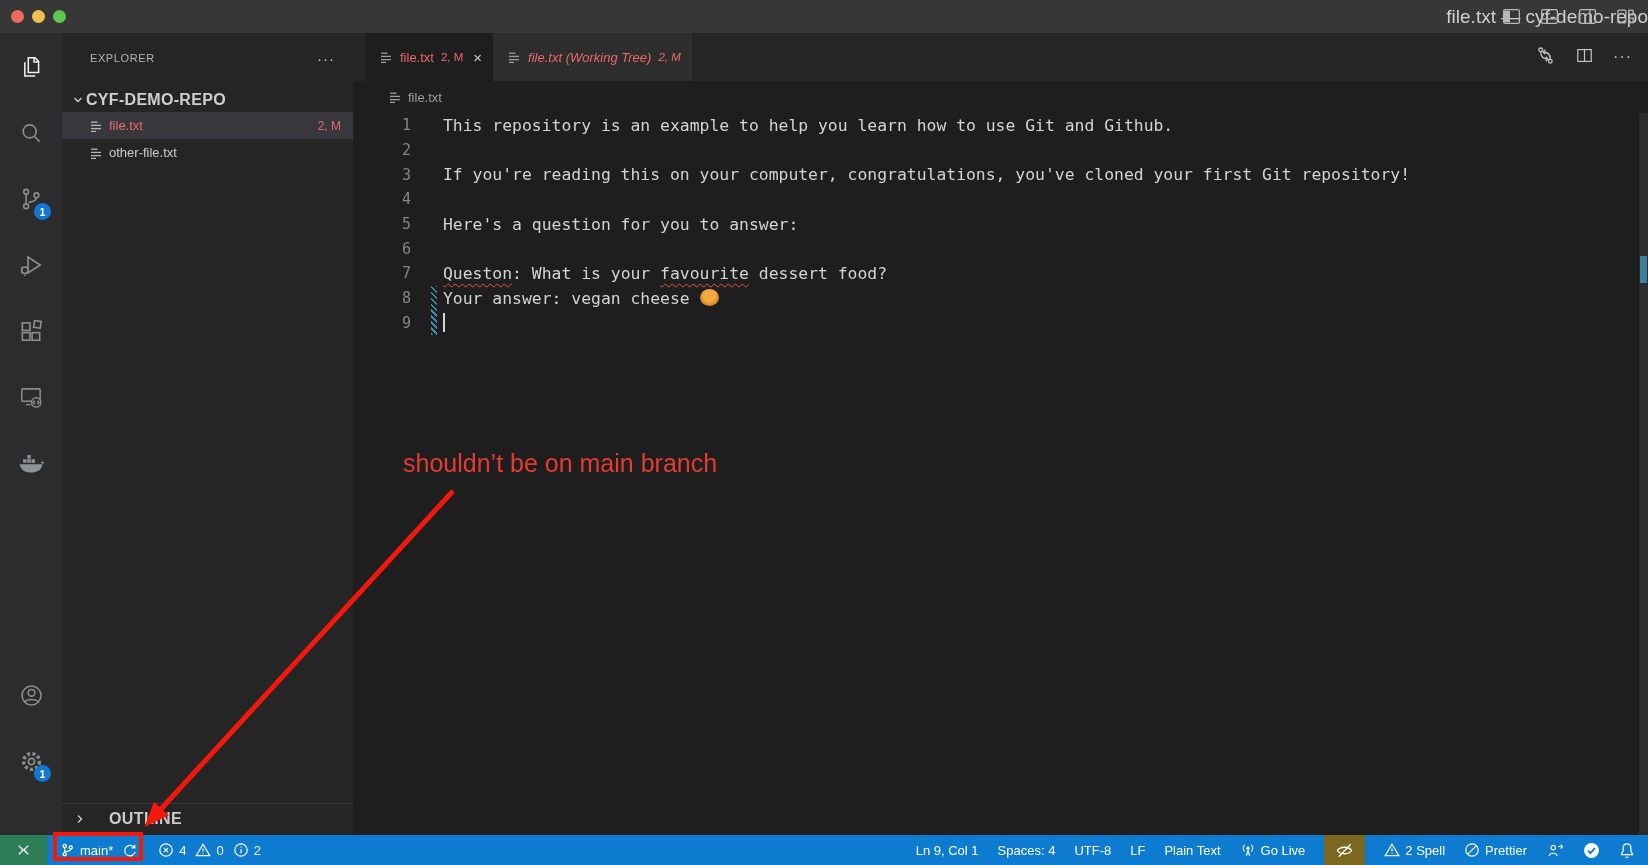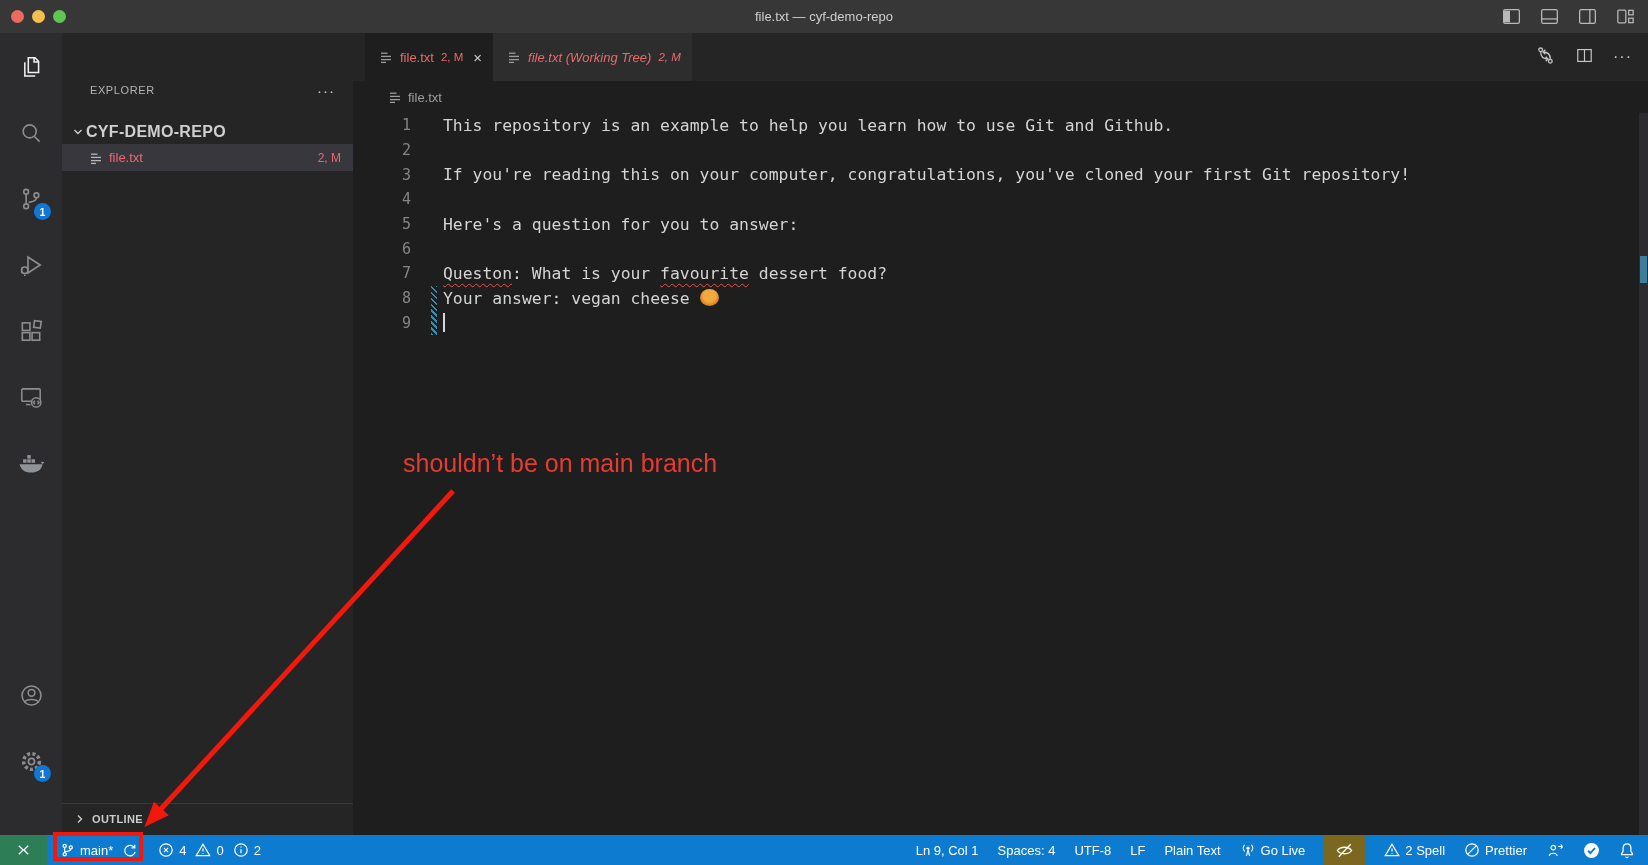--- a/index.html
+++ b/index.html
@@ -7,52 +7,52 @@
   #app { position:relative; width:1648px; height:865px; overflow:hidden;
          font-family:"Liberation Sans", sans-serif; background:#1e1e1e; }
   .abs { position:absolute; }
 
   
   #titlebar { left:0; top:0; width:1648px; height:33px; background:#373737;
               display:flex; align-items:center; }
   .traffic { display:flex; gap:8px; padding-left:11px; }
   .light { width:13px; height:13px; border-radius:50%; }
   .l-red{ background:#ec6a5e; } .l-yellow{ background:#f4bf4f; } .l-green{ background:#61c554; }
-  .tb-title { position:absolute; left:0; right:0; text-align:center; color:#cfcfcf;
-              font-size:13px; pointer-events:none; }
+  .tb-title { position:absolute; left:0; right:0; text-align:right; color:#cfcfcf;
+              font-size:19px; pointer-events:none; }
   .tb-icons { position:absolute; right:14px; top:0; height:33px; display:flex; gap:21px; align-items:center; color:#b8b8b8; }
   .tb-icons svg { display:block; }
 
   
   #activitybar { left:0; top:33px; width:62px; height:802px; background:#2c2c2e; }
   .ab-top { padding-top:1px; }
   .ab-bottom { position:absolute; bottom:41px; left:0; width:62px; }
   .ab-item { position:relative; width:62px; height:66px; display:flex; align-items:center;
              justify-content:center; color:#8d8d8d; cursor:pointer; }
   .ab-item.active { color:#f2f2f2; }
   .ab-item.docker { color:#8f9296; }
   .badge { position:absolute; right:11px; bottom:12px; width:17px; height:17px; border-radius:50%;
            background:#1277d3; color:#fff; font-size:10.5px; font-weight:bold;
            display:flex; align-items:center; justify-content:center; }
 
   
   #sidebar { left:62px; top:33px; width:291px; height:802px; background:#252526; color:#cccccc; }
-  .sb-head { height:40px; display:flex; align-items:center; padding:10px 18px 0 28px;margin-top:32px; }
+  .sb-head { height:40px; display:flex; align-items:center; padding:10px 18px 0 28px; }
   .sb-title { font-size:11px; letter-spacing:.6px; color:#b3b3b3; }
   .sb-more { margin-left:auto; color:#cccccc; font-size:15px; letter-spacing:1px; cursor:pointer; }
   .repo-row { height:25px; margin-top:14px; display:flex; align-items:center; padding-left:8px;
               font-size:16px; font-weight:bold; letter-spacing:.3px; color:#cfcfcf; cursor:pointer; }
   .file-row { height:27px; display:flex; align-items:center; padding-left:27px; font-size:13px; cursor:pointer; }
   .file-row.selected { background:#37373d; }
   .file-name.err { color:#e9696d; }
   .file-badge { margin-left:auto; margin-right:12px; font-size:12px; color:#e9696d; }
   .ficon { margin-right:6px; flex:0 0 auto; }
   .sb-bottom { position:absolute; bottom:2px; left:0; right:0; }
   .sb-sec { height:30px; display:flex; align-items:center; padding-left:10px; border-top:1px solid #3a3a3a;
-            font-size:11px; font-weight:bold; letter-spacing:.4px; color:#cccccc; cursor:pointer; }
+            font-size:16px; font-weight:bold; letter-spacing:.4px; color:#cccccc; cursor:pointer;gap:17px; }
   .sb-sec svg { margin-right:4px; }
 
   
   #editor { left:353px; top:33px; width:1295px; height:802px; background:#1e1e1e; }
   #tabbar { height:48px; background:#252526; display:flex; align-items:stretch; }
   .tab { display:flex; align-items:center; padding:0 11px 0 14px; font-size:13px; color:#e9696d; cursor:pointer; }
   .tab .ticon { margin-right:7px; color:#9a9a9a; }
   .tab-badge { font-size:11.5px; margin-left:7px; }
   .tab-close { margin-left:10px; color:#d0d0d0; font-size:15px; line-height:1; }
   #tab1 { margin-left:12px; background:#1e1e1e; }
@@ -223,20 +223,29 @@
     </div>
     <div class="file-row selected">
       <svg class="ficon" width="14" height="14" viewBox="0 0 14 14" stroke="#b8b8b8" stroke-width="1.3">
           <line x1="2" y1="3.2" x2="8.5" y2="3.2"></line>
           <line x1="2" y1="6.4" x2="12" y2="6.4"></line>
           <line x1="2" y1="9.6" x2="12" y2="9.6"></line>
           <line x1="2" y1="12.4" x2="7" y2="12.4"></line>
         </svg>
       <span class="file-name err">file.txt</span>
       <span class="file-badge">2, M</span>
+    </div>
+    <div class="file-row">
+      <svg class="ficon" width="14" height="14" viewBox="0 0 14 14" stroke="#b8b8b8" stroke-width="1.3">
+          <line x1="2" y1="3.2" x2="8.5" y2="3.2"></line>
+          <line x1="2" y1="6.4" x2="12" y2="6.4"></line>
+          <line x1="2" y1="9.6" x2="12" y2="9.6"></line>
+          <line x1="2" y1="12.4" x2="7" y2="12.4"></line>
+        </svg>
+      <span class="file-name">other-file.txt</span>
     </div>
     <div class="sb-bottom">
       <div class="sb-sec">
         <svg width="16" height="16" viewBox="0 0 16 16" fill="none" stroke="#cccccc" stroke-width="1.4">
             <polyline points="6,4.5 9.5,8 6,11.5"></polyline>
           </svg>
         <span>OUTLINE</span>
       </div>
     </div>
   </div>

